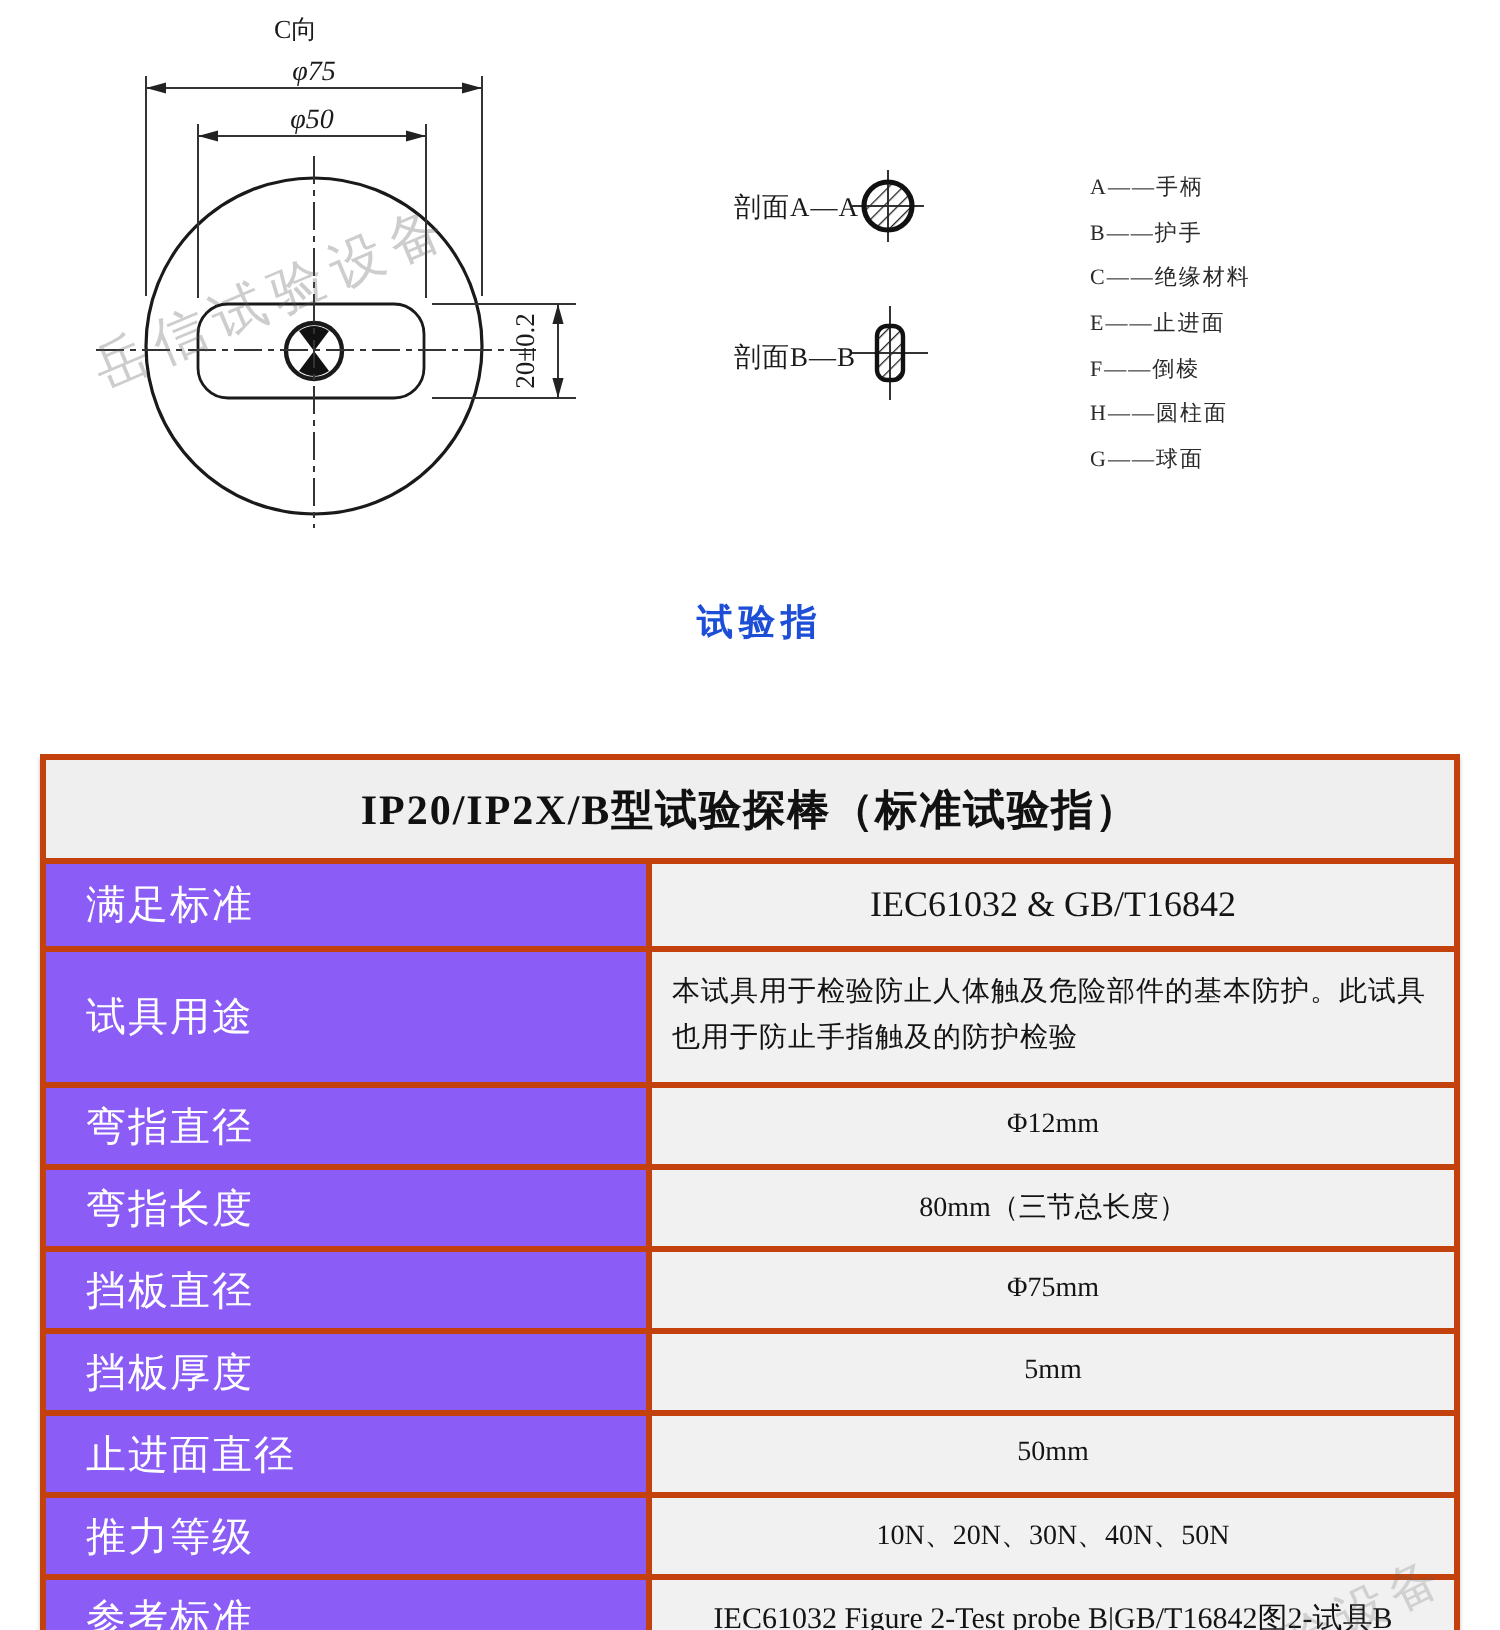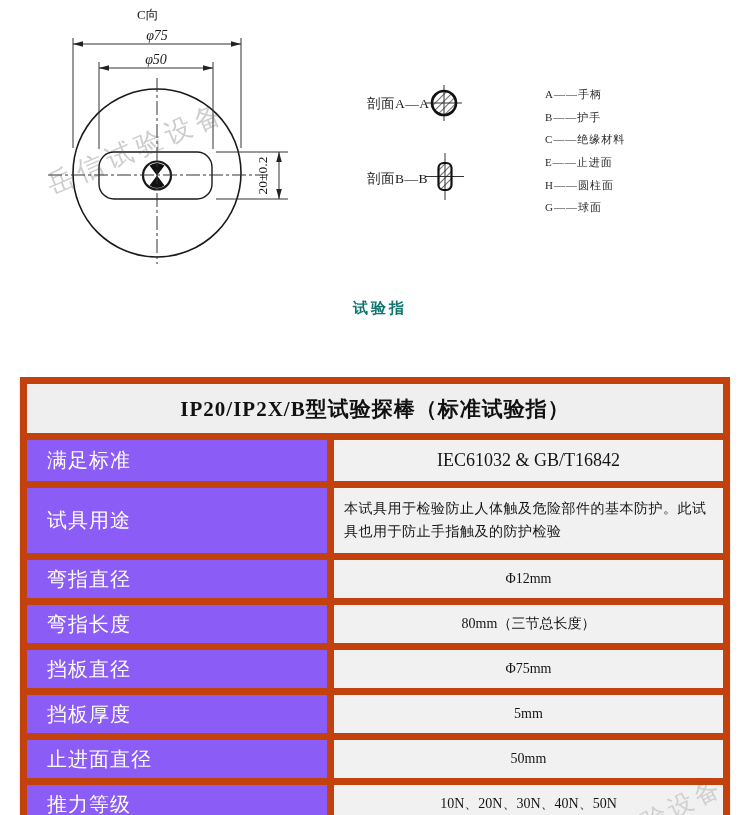--- a/index.html
+++ b/index.html
@@ -14,21 +14,21 @@
   .drawing-svg{position:absolute;left:0;top:0;}
 
   .legend-list{
     position:absolute;left:545px;top:73px;width:190px;
     font-size:11px;color:#2a2a2a;letter-spacing:1px;margin-top:10px;
   }
   .legend-line{height:22.7px;line-height:22.7px;white-space:nowrap;}
 
   .fig-caption{
     position:absolute;left:290px;top:299px;width:180px;text-align:center;
-    font-size:15px;font-weight:bold;letter-spacing:3px;color:#0f766e;
+    font-size:18px;font-weight:bold;letter-spacing:3px;color:#1d4ed8;
     font-family:"Liberation Serif","DejaVu Serif",serif;
   }
 
   .watermark{
     position:absolute;white-space:nowrap;pointer-events:none;
     font-family:"Liberation Sans",sans-serif;
   }
   .wm-top{
     left:48px;top:168px;font-size:27px;letter-spacing:5px;
     color:rgba(90,90,90,0.30);transform:rotate(-23deg);transform-origin:left center;
@@ -37,21 +37,21 @@
     left:545px;top:468px;font-size:25px;letter-spacing:4px;
     color:rgba(90,90,90,0.22);transform:rotate(-26deg);transform-origin:left center;
   }
 
   
   .spec-wrap{position:absolute;left:20px;top:377px;}
   table.spec{
     border-collapse:collapse;width:710px;background:#f1f1f1;
     box-shadow:0 2px 2px rgba(0,0,0,0.25);
   }
-  table.spec td{border:7px solid #c2410c;}
+  table.spec td{border:3px solid #c2410c;}
   tr.title-row td{
     height:47px;text-align:center;font-weight:600;font-size:21px;
     color:#111;background:#efefef;letter-spacing:1px;
   }
   td.lbl{
     width:279px;background:#8b5cf6;color:#ffffff;font-size:20px;
     padding-left:20px;letter-spacing:1px;
   }
   td.val{
     text-align:center;font-size:14px;color:#141414;background:#f1f1f1;
@@ -138,20 +138,21 @@
       <line x1="445" y1="153" x2="445" y2="200" stroke="#333" stroke-width="1"></line>
       <rect x="438.5" y="163" width="13" height="27" rx="5" fill="url(#hatch)" stroke="#111" stroke-width="2.2"></rect>
     </g>
   </svg>
 
   <div class="legend-list">
     <div class="legend-line">A——手柄</div>
     <div class="legend-line">B——护手</div>
     <div class="legend-line">C——绝缘材料</div>
     <div class="legend-line">E——止进面</div>
+    <div class="legend-line">F——倒棱</div>
     <div class="legend-line">H——圆柱面</div>
     <div class="legend-line">G——球面</div>
   </div>
 
   <div class="fig-caption">试验指</div>
 
   <div class="watermark wm-top">岳信试验设备</div>
 </div>
 
 <div class="spec-wrap">

